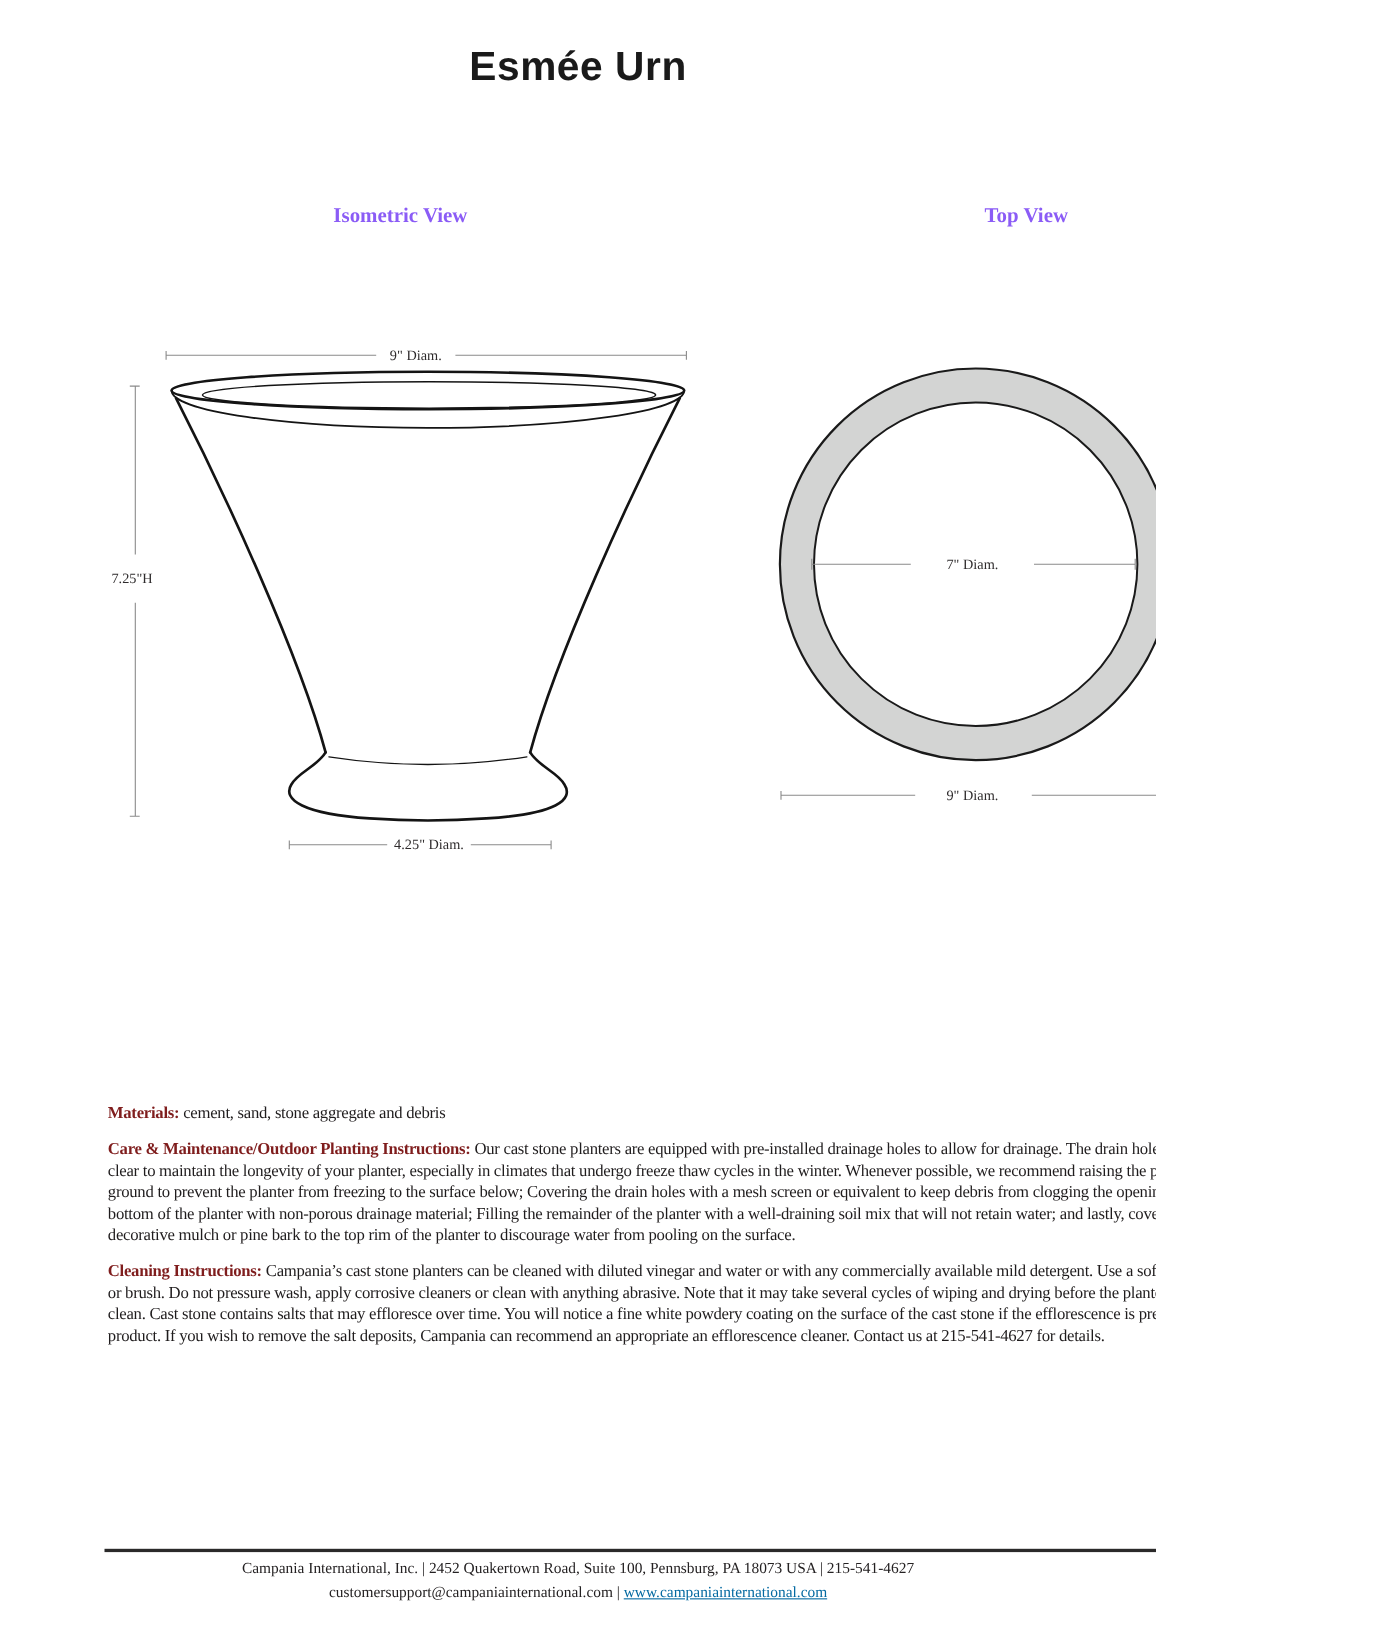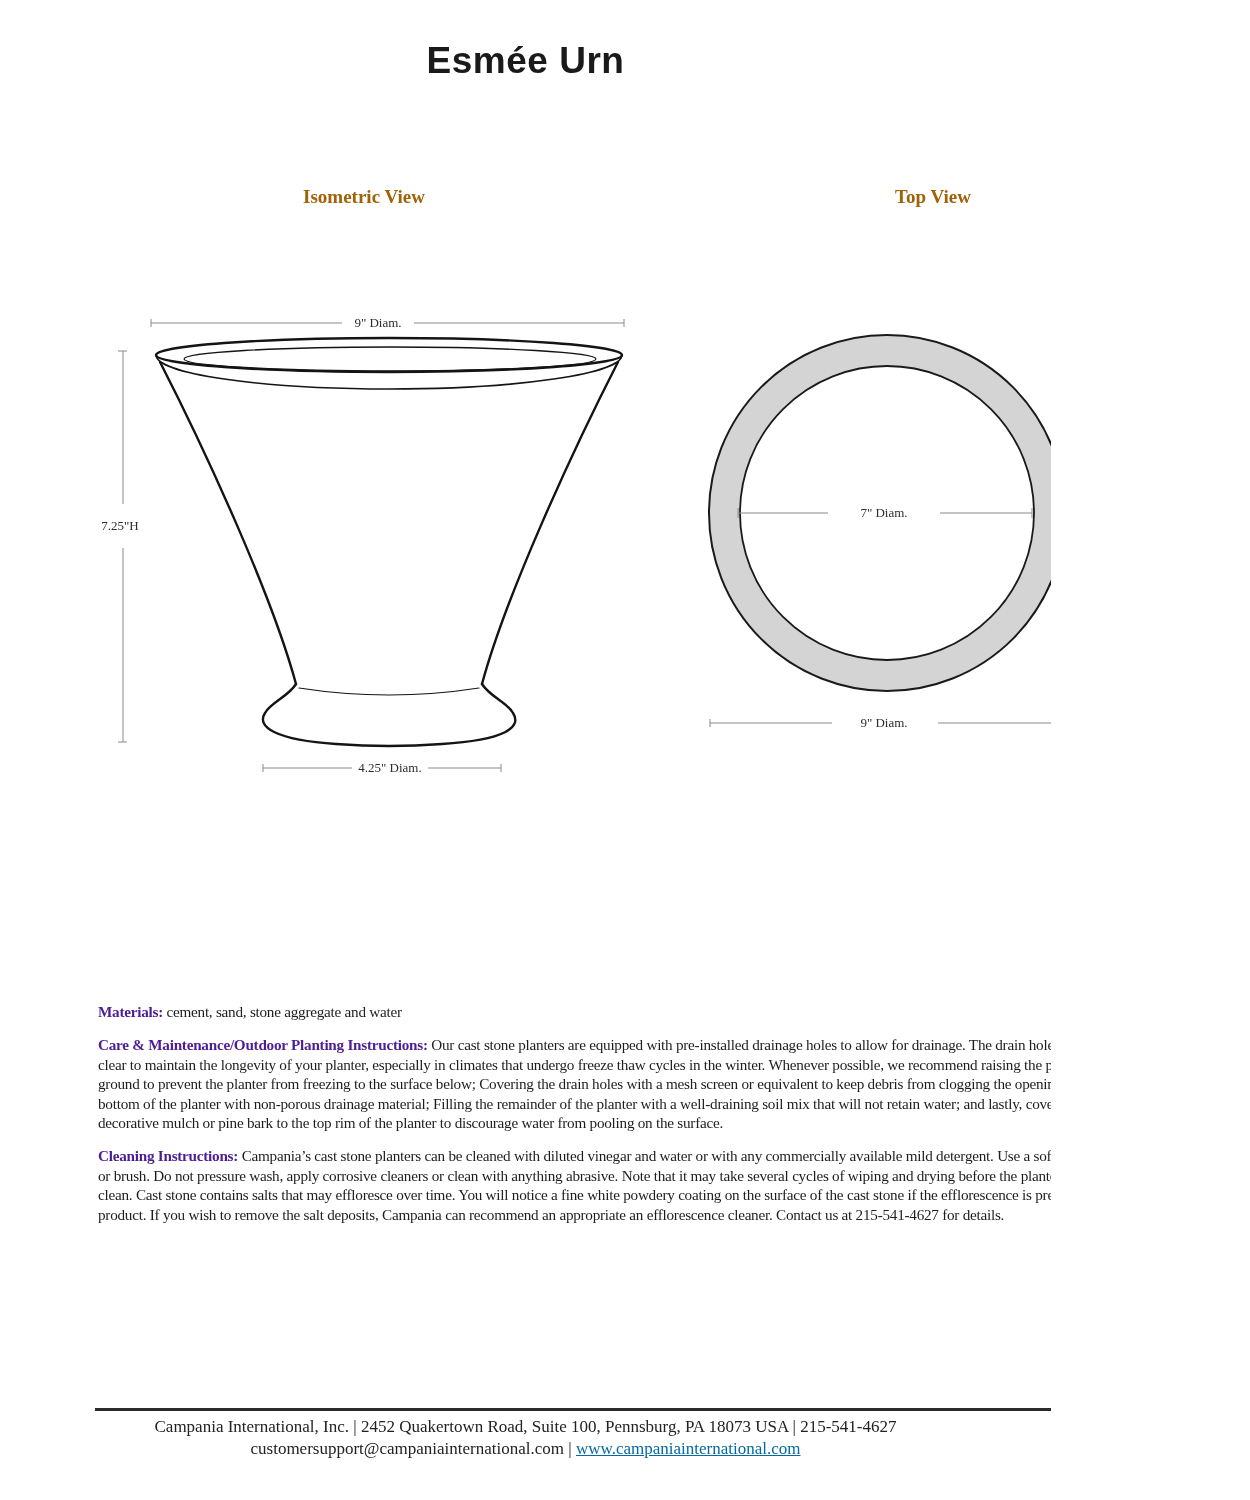--- a/index.html
+++ b/index.html
@@ -23,21 +23,21 @@
     letter-spacing: 0.5px;
     color: #1a1a1a;
   }
   .view-label {
     position: absolute;
     top: 186px;
     transform: translateX(-50%);
     font-family: "Liberation Serif", serif;
     font-weight: bold;
     font-size: 19px;
-    color: #a16207;
+    color: #8b5cf6;
     white-space: nowrap;
   }
   .view-label.iso { left: 364px; }
   .view-label.top { left: 888px; margin-left: 45px; }
 
   svg.drawings {
     position: absolute;
     top: 0; left: 0;
     width: 1250px; height: 1500px;
     pointer-events: none;
@@ -59,36 +59,36 @@
     top: 1002px;
     width: 1056px;
   }
   .text-block p {
     font-size: 15.2px;
     line-height: 19.4px;
     letter-spacing: -0.25px;
     margin-bottom: 14px;
     color: #1f1c1d;
   }
-  .text-block p strong { font-weight: bold; color: #4c1d95; }
+  .text-block p strong { font-weight: bold; color: #7f1d1d; }
 
   .footer-rule {
     position: absolute;
     top: 1408px;
     left: 95px;
     width: 1060px;
     height: 3px;
     background: #2b2a2a;
   }
   .footer {
     position: absolute;
     top: 1416px;
     left: 0; right: 0;
     text-align: center;
-    font-size: 17px;
+    font-size: 14px;
     line-height: 21.5px;
     color: #242122;
   }
   .footer a {
     color: #0369a1;
     text-decoration: underline;
     cursor: pointer;
   }
 </style>
 </head>
@@ -137,21 +137,21 @@
 
   <span class="dim-label" style="left:378px; top:323px;">9" Diam.</span>
   <span class="dim-label" style="left:120px; top:526px;">7.25"H</span>
   <span class="dim-label" style="left:390px; top:768px;">4.25" Diam.</span>
   <span class="dim-label" style="left:884px; top:513px;">7" Diam.</span>
   <span class="dim-label" style="left:884px; top:723px;">9" Diam.</span>
 
   <div class="text-block">
     <p>
       <strong>Materials:</strong>
-      <span>cement, sand, stone aggregate and water</span>
+      <span>cement, sand, stone aggregate and debris</span>
     </p>
     <p>
       <strong>Care &amp; Maintenance/Outdoor Planting Instructions:</strong>
       <span>Our cast stone planters are equipped with pre-installed drainage holes to allow for drainage. The drain holes must be kept clear to maintain the longevity of your planter, especially in climates that undergo freeze thaw cycles in the winter.  Whenever possible, we recommend raising the planter off of the ground to prevent the planter from freezing to the surface below; Covering the drain holes with a mesh screen or equivalent to keep debris from clogging the openings; Filling the bottom of the planter with non-porous drainage material; Filling the remainder of the planter with a well-draining soil mix that will not retain water; and lastly, covering the soil with decorative mulch or pine bark to the top rim of the planter to discourage water from pooling on the surface.</span>
     </p>
     <p>
       <strong>Cleaning Instructions:</strong>
       <span>Campania’s cast stone planters can be cleaned with diluted vinegar and water or with any commercially available mild detergent. Use a soft cloth, sponge, or brush. Do not pressure wash, apply corrosive cleaners or clean with anything abrasive. Note that it may take several cycles of wiping and drying before the planter is completely clean. Cast stone contains salts that may effloresce over time. You will notice a fine white powdery coating on the surface of the cast stone if the efflorescence is present in your product. If you wish to remove the salt deposits, Campania can recommend an appropriate an efflorescence cleaner. Contact us at 215-541-4627 for details.</span>
     </p>
   </div>

